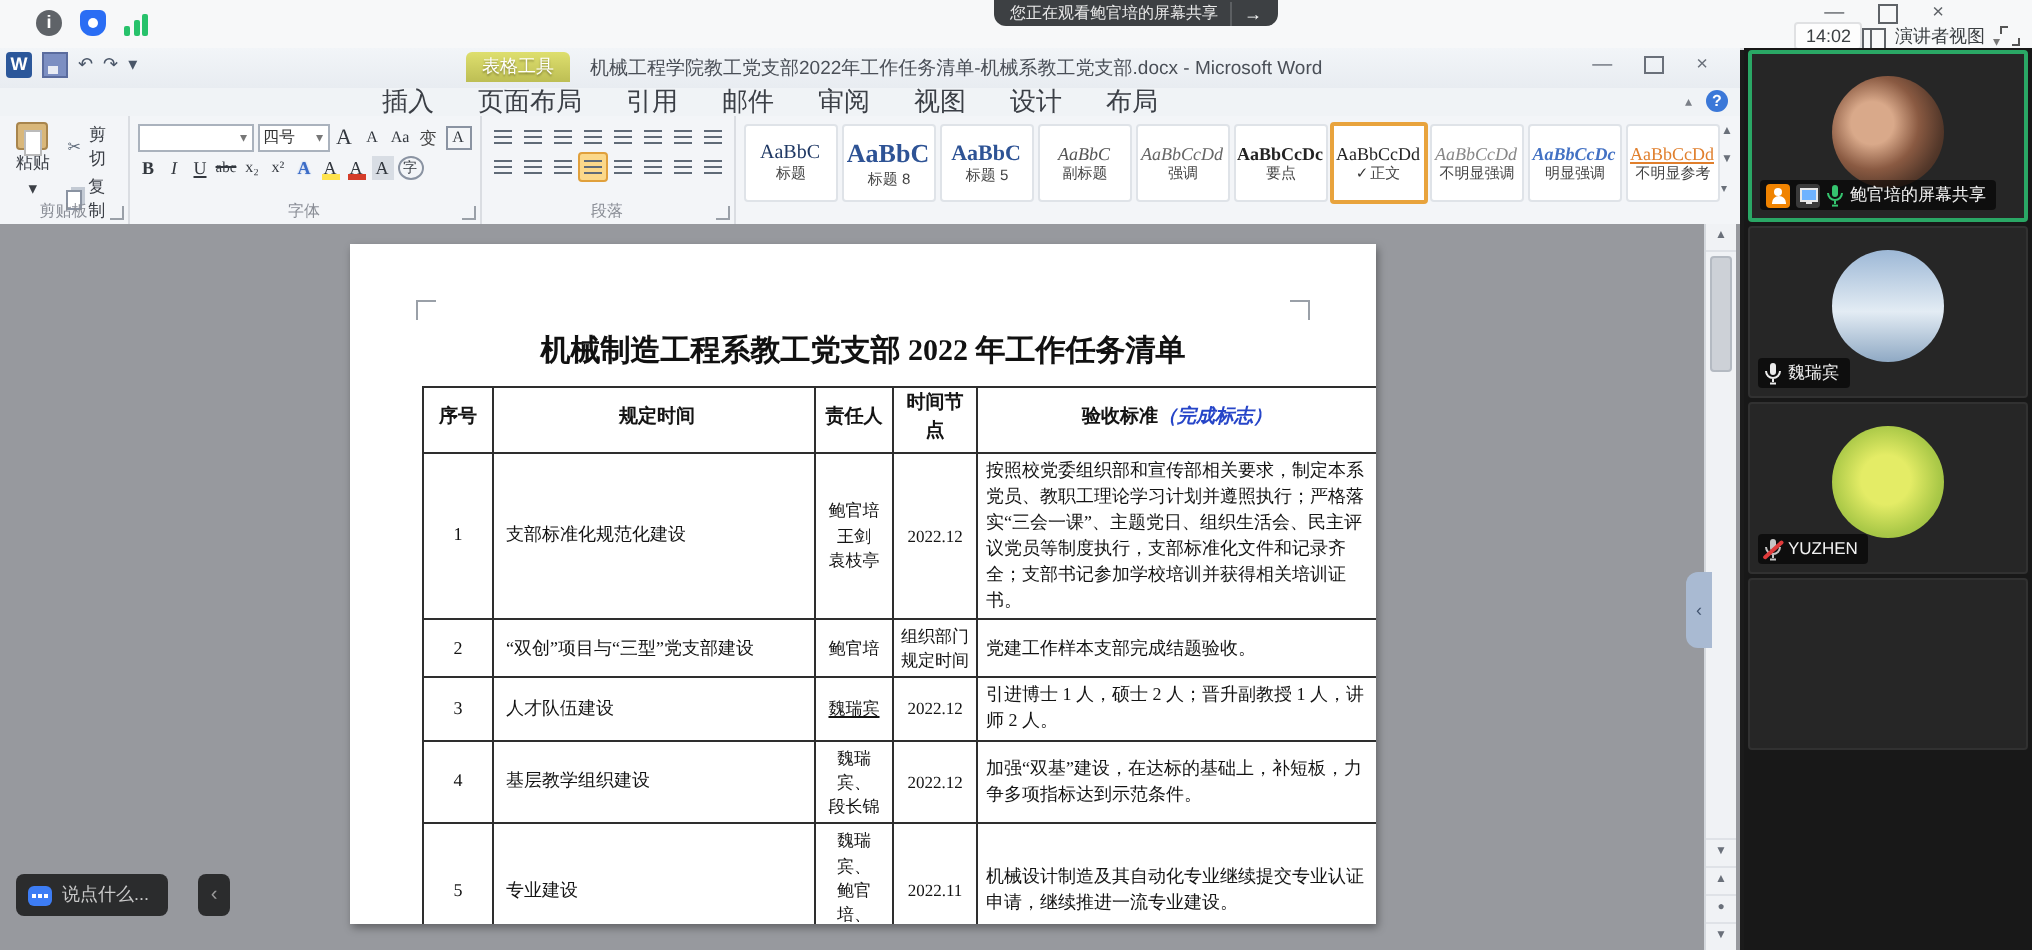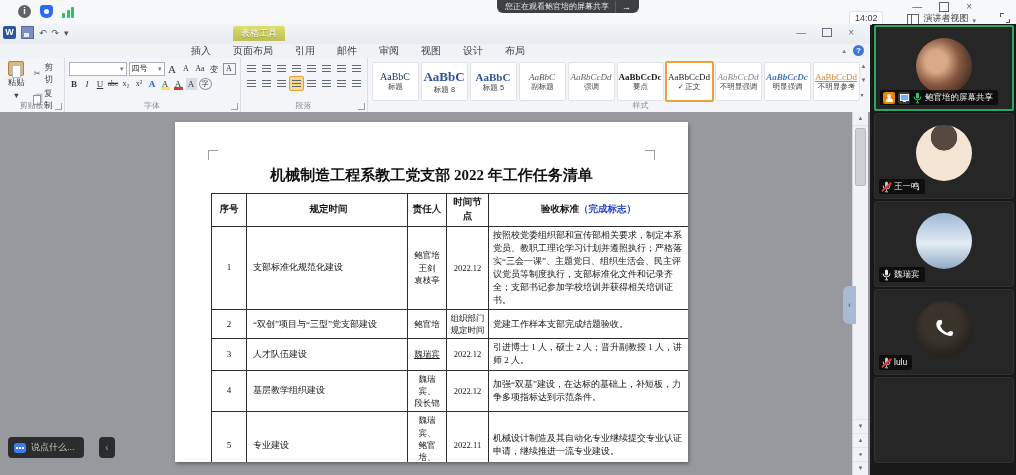--- a/index.html
+++ b/index.html
@@ -12,21 +12,21 @@
   .ic-shield{width:13px;height:13px;background:#2a6df4;border-radius:3px 3px 6px 6px;position:relative;}
   .ic-shield::after{content:"";position:absolute;left:4px;top:4px;width:5px;height:5px;background:#fff;border-radius:50%;}
   .ic-signal{display:flex;align-items:flex-end;gap:1.5px;height:12px;}
   .ic-signal i{width:3px;background:#27c26b;border-radius:1px;}
   .ic-signal i:nth-child(1){height:5px}.ic-signal i:nth-child(2){height:8px}.ic-signal i:nth-child(3){height:11px}
   .banner{position:absolute;left:497px;top:0;height:13px;padding:0 8px;background:#3d4043;border-radius:0 0 6px 6px;
     color:#e8e8e8;font-size:8px;line-height:12px;display:flex;gap:6px;align-items:center;}
   .banner .arr{color:#fff;border-left:1px solid #5c5f62;padding-left:6px;font-size:9px;}
   .win-ctl{position:absolute;right:44px;top:2px;display:flex;gap:17px;color:#5f6368;font-size:10px;line-height:10px;}
   .win-ctl .rest{width:8px;height:8px;border:1px solid #5f6368;display:inline-block;}
-  .meet-head{position:absolute;right:6px;top:11px;display:flex;align-items:center;gap:24px;}
+  .meet-head{position:absolute;right:6px;top:11px;display:flex;align-items:center;gap:0;}
   .clockbox{background:#fdfdfd;border:1px solid #e0e1e3;border-radius:2px;font-size:9px;color:#3c4043;padding:0 5px;line-height:12px;}
   .viewsw{display:flex;align-items:flex-end;gap:4px;font-size:9px;color:#3c4043;}
   .ic-grid{width:10px;height:9px;border:1px solid #5f6368;position:relative;}
   .ic-grid::after{content:"";position:absolute;left:3px;top:0;bottom:0;width:1px;background:#5f6368;}
   .caret{font-size:7px;color:#777;}
   .ic-fs{width:10px;height:10px;position:relative;}
   .ic-fs::before,.ic-fs::after{content:"";position:absolute;width:3px;height:3px;}
   .ic-fs::before{left:0;top:0;border-left:1.5px solid #555;border-top:1.5px solid #555;}
   .ic-fs::after{right:0;bottom:0;border-right:1.5px solid #555;border-bottom:1.5px solid #555;}
   
@@ -37,21 +37,21 @@
   .ic-save{width:11px;height:11px;background:#7c8fc2;border:1px solid #5a6c9e;position:relative;}
   .ic-save::after{content:"";position:absolute;left:2px;bottom:1px;width:5px;height:4px;background:#e8ecf4;}
   .qbtn{font-size:9px;color:#4a5668;}
   .ctx-tab{position:absolute;left:233px;top:2px;height:15px;padding:0 8px;border-radius:3px 3px 0 0;
     background:linear-gradient(#dedf6e,#bdbe54);color:#fff;font-size:9px;line-height:15px;text-shadow:0 1px 1px #88883a;}
   .wtitle{position:absolute;left:295px;top:4px;font-size:9.5px;color:#4a4f57;white-space:nowrap;}
   .wwin-ctl{position:absolute;right:16px;top:3px;display:flex;gap:16px;color:#6a707a;font-size:10px;align-items:center;}
   .wwin-ctl .rest{width:8px;height:7px;border:1px solid #6a707a;display:inline-block;}
   .tabrow{position:absolute;left:0;top:20px;width:100%;height:14px;border-bottom:1px solid #d4d8dd;background:#f0f3f6;}
   .tabs{position:absolute;left:180px;top:0;display:flex;height:14px;}
-  .tab{padding:0 11px;font-size:10px;color:#3b3f46;line-height:14px;}
+  .tab{padding:0 11px;font-size:13px;color:#3b3f46;line-height:14px;}
   .tabrow-right{position:absolute;right:6px;top:1px;display:flex;gap:7px;align-items:center;}
   .ic-help{width:11px;height:11px;border-radius:50%;background:#3b78d8;color:#fff;font-size:8px;line-height:11px;text-align:center;font-weight:bold;}
   .ic-minrib{color:#7a7f87;font-size:7px;}
   .locktip{position:absolute;left:28px;top:22px;width:86px;height:22px;background:#3a3a3c;border-radius:3px;
     box-shadow:0 2px 5px rgba(0,0,0,.4);display:flex;align-items:center;gap:6px;padding:0 7px;z-index:30;}
   .pin{width:7px;height:7px;background:#c9c9c9;border-radius:50% 50% 50% 0;position:relative;transform:rotate(-45deg);}
   .pin::after{content:"";position:absolute;left:3px;top:7px;width:1px;height:5px;background:#c9c9c9;}
   .locktip span{color:#f0f0f0;font-size:10px;}
   
   .ribbon{position:absolute;left:0;top:34px;width:100%;height:54px;background:#f3f5f8;border-bottom:1px solid #c6cad0;display:flex;}
@@ -125,21 +125,21 @@
     font-family:"Liberation Serif","DejaVu Serif",serif;font-size:9px;color:#141414;}
   .trow{display:table-row;}
   .tc{display:table-cell;border:1px solid #2e2e2e;padding:2px 3px;vertical-align:middle;text-align:center;line-height:1.45;}
   .thead .tc{font-weight:bold;font-size:9.5px;}
   .c1{width:28px}.c2{width:151px}.c3{width:32px}.c4{width:35px}.c5{width:191px}
   .trow .c2{text-align:left;padding-left:6px;}
   .trow .c5{text-align:left;padding:2px 4px;}
   .thead .c2,.thead .c5{text-align:center;}
   .pre{white-space:pre-line;font-size:8.5px;}
   .u{text-decoration:underline;}
-  .blue{color:#2645c8;}
+  .blue{color:#2645c8;font-style:italic;}
   
   .vscroll{position:absolute;right:2px;top:0;width:15px;height:100%;background:#f0f2f5;border-left:1px solid #d4d8dd;}
   .vs-btn{height:13px;text-align:center;font-size:6px;color:#6a707a;line-height:13px;border-bottom:1px solid #dfe2e7;}
   .vs-thumb{margin:2px 2px;height:56px;background:#cdd1d7;border:1px solid #b4bac2;border-radius:2px;}
   .vs-bottom{position:absolute;bottom:0;left:0;right:0;}
   .vs-bottom .vs-btn{border-top:1px solid #dfe2e7;border-bottom:0;}
   .handle{position:absolute;right:14px;top:174px;width:13px;height:38px;background:#a9bad2;border-radius:6px 0 0 6px;
     color:#41536e;font-size:9px;text-align:center;line-height:38px;}
   
   .chatpill{position:absolute;left:8px;top:437px;height:21px;background:rgba(28,28,30,.88);border-radius:4px;
@@ -213,20 +213,21 @@
   <div class="word" data-name="word-window">
     <div class="titlebar" data-name="word-titlebar">
       <div class="qa" data-name="quick-access-toolbar">
         <span class="wlogo" data-name="word-logo">W</span>
         <span class="ic-save" data-name="save-button"></span>
         <span class="qbtn" data-name="undo-button">↶</span>
         <span class="qbtn" data-name="redo-button">↷</span>
         <span class="qbtn caret" data-name="quick-access-more-icon">▾</span>
       </div>
       <span class="ctx-tab" data-name="table-tools-contextual-tab">表格工具</span>
+      <span class="wtitle" data-name="document-title-bar-text">机械工程学院教工党支部2022年工作任务清单-机械系教工党支部.docx - Microsoft Word</span>
       <div class="wwin-ctl" data-name="word-window-controls">
         <span data-name="word-minimize-button">—</span>
         <span class="rest" data-name="word-restore-button"></span>
         <span data-name="word-close-button">×</span>
       </div>
     </div>
 
     <div class="tabrow" data-name="ribbon-tab-row">
       <div class="tabs" data-name="ribbon-tabs">
 
@@ -383,21 +384,20 @@
         <span class="sgscroll" data-name="styles-scroll-arrows">
           <span data-name="styles-scroll-up-icon">▲</span>
           <span data-name="styles-scroll-down-icon">▼</span>
           <span data-name="styles-more-icon">▾</span>
         </span>
         <span class="chgsty" data-name="change-styles-button">
           <span class="aa" data-name="change-styles-icon">A</span>
           <span data-name="change-styles-label">更改样式</span>
           <span class="caret" data-name="chevron-down-icon">▾</span>
         </span>
-        <span class="rg-label" data-name="styles-group-label">样式</span>
         <span class="rg-dl" data-name="dialog-launcher-icon"></span>
       </div>
 
       <div class="rgroup grp-edit" data-name="editing-group">
 
         <span class="rg-label" data-name="editing-group-label">编辑</span>
       <span class="ed" data-name="editing-item">
             <i class="edi" data-name="find-icon"></i>
             <span>查找</span>
             <i class="car">▾</i>
@@ -512,75 +512,56 @@
               <rect x="3" y="0.5" width="3" height="6" rx="1.5" fill="currentColor"></rect>
               <path d="M1 4.5a3.5 3.5 0 0 0 7 0" fill="none" stroke="currentColor" stroke-width="1"></path>
               <line x1="4.5" y1="8.5" x2="4.5" y2="10" stroke="currentColor" stroke-width="1"></line>
               <line x1="3" y1="10.8" x2="6" y2="10.8" stroke="currentColor" stroke-width="1"></line>
             </svg>
           </span>
           <span class="pname" data-name="participant-name">鲍官培的屏幕共享</span>
         </span>
       </div>
 
+
       <div class="tile" data-name="participant-tile">
-        <span class="avatar av-boy" data-name="participant-avatar">
+        <span class="avatar av-mtn" data-name="participant-avatar">
+          
+        </span>
+        <span class="plabel" data-name="participant-label">
+
+          <span class="micwrap mic-w" data-name="mic-icon">
+            <svg width="9" height="12" viewBox="0 0 9 12">
+              <rect x="3" y="0.5" width="3" height="6" rx="1.5" fill="currentColor"></rect>
+              <path d="M1 4.5a3.5 3.5 0 0 0 7 0" fill="none" stroke="currentColor" stroke-width="1"></path>
+              <line x1="4.5" y1="8.5" x2="4.5" y2="10" stroke="currentColor" stroke-width="1"></line>
+              <line x1="3" y1="10.8" x2="6" y2="10.8" stroke="currentColor" stroke-width="1"></line>
+            </svg>
+          </span>
+          <span class="pname" data-name="participant-name">魏瑞宾</span>
+        </span>
+      </div>
+
+      <div class="tile" data-name="participant-tile">
+        <span class="avatar av-flower" data-name="participant-avatar">
           
         </span>
         <span class="plabel" data-name="participant-label">
 
           <span class="micwrap mic-m" data-name="mic-icon">
             <svg width="9" height="12" viewBox="0 0 9 12">
               <rect x="3" y="0.5" width="3" height="6" rx="1.5" fill="currentColor"></rect>
               <path d="M1 4.5a3.5 3.5 0 0 0 7 0" fill="none" stroke="currentColor" stroke-width="1"></path>
               <line x1="4.5" y1="8.5" x2="4.5" y2="10" stroke="currentColor" stroke-width="1"></line>
               <line x1="3" y1="10.8" x2="6" y2="10.8" stroke="currentColor" stroke-width="1"></line>
             </svg>
           </span>
-          <span class="pname" data-name="participant-name">王一鸣</span>
-        </span>
-      </div>
-
-      <div class="tile" data-name="participant-tile">
-        <span class="avatar av-mtn" data-name="participant-avatar">
-          
-        </span>
-        <span class="plabel" data-name="participant-label">
-
-          <span class="micwrap mic-w" data-name="mic-icon">
-            <svg width="9" height="12" viewBox="0 0 9 12">
-              <rect x="3" y="0.5" width="3" height="6" rx="1.5" fill="currentColor"></rect>
-              <path d="M1 4.5a3.5 3.5 0 0 0 7 0" fill="none" stroke="currentColor" stroke-width="1"></path>
-              <line x1="4.5" y1="8.5" x2="4.5" y2="10" stroke="currentColor" stroke-width="1"></line>
-              <line x1="3" y1="10.8" x2="6" y2="10.8" stroke="currentColor" stroke-width="1"></line>
-            </svg>
-          </span>
-          <span class="pname" data-name="participant-name">魏瑞宾</span>
-        </span>
-      </div>
-
-
-      <div class="tile" data-name="participant-tile">
-        <span class="avatar av-phone" data-name="participant-avatar">
-          <svg class="phone-svg" data-name="phone-icon" viewBox="0 0 12 12">
-            <path d="M2.6 1.4 L4.6 1 C5.1 2 5.1 3 4.6 3.5 L3.9 4.2 C4.6 6 6.1 7.5 7.9 8.2 L8.6 7.5 C9.1 7 10.1 7 11 7.6 L10.6 9.6 C9 10.2 5.6 9.1 3.5 7 C1.4 4.9 1.5 2.6 2.6 1.4 Z" fill="#ffffff"></path>
-          </svg>
-        </span>
-        <span class="plabel" data-name="participant-label">
-
-          <span class="micwrap mic-m" data-name="mic-icon">
-            <svg width="9" height="12" viewBox="0 0 9 12">
-              <rect x="3" y="0.5" width="3" height="6" rx="1.5" fill="currentColor"></rect>
-              <path d="M1 4.5a3.5 3.5 0 0 0 7 0" fill="none" stroke="currentColor" stroke-width="1"></path>
-              <line x1="4.5" y1="8.5" x2="4.5" y2="10" stroke="currentColor" stroke-width="1"></line>
-              <line x1="3" y1="10.8" x2="6" y2="10.8" stroke="currentColor" stroke-width="1"></line>
-            </svg>
-          </span>
-          <span class="pname" data-name="participant-name">lulu</span>
-        </span>
-      </div>
+          <span class="pname" data-name="participant-name">YUZHEN</span>
+        </span>
+      </div>
+
 
       <div class="tile" data-name="participant-tile">
         
         
       </div>
     </div>
 </div>
 
 </body></html>

